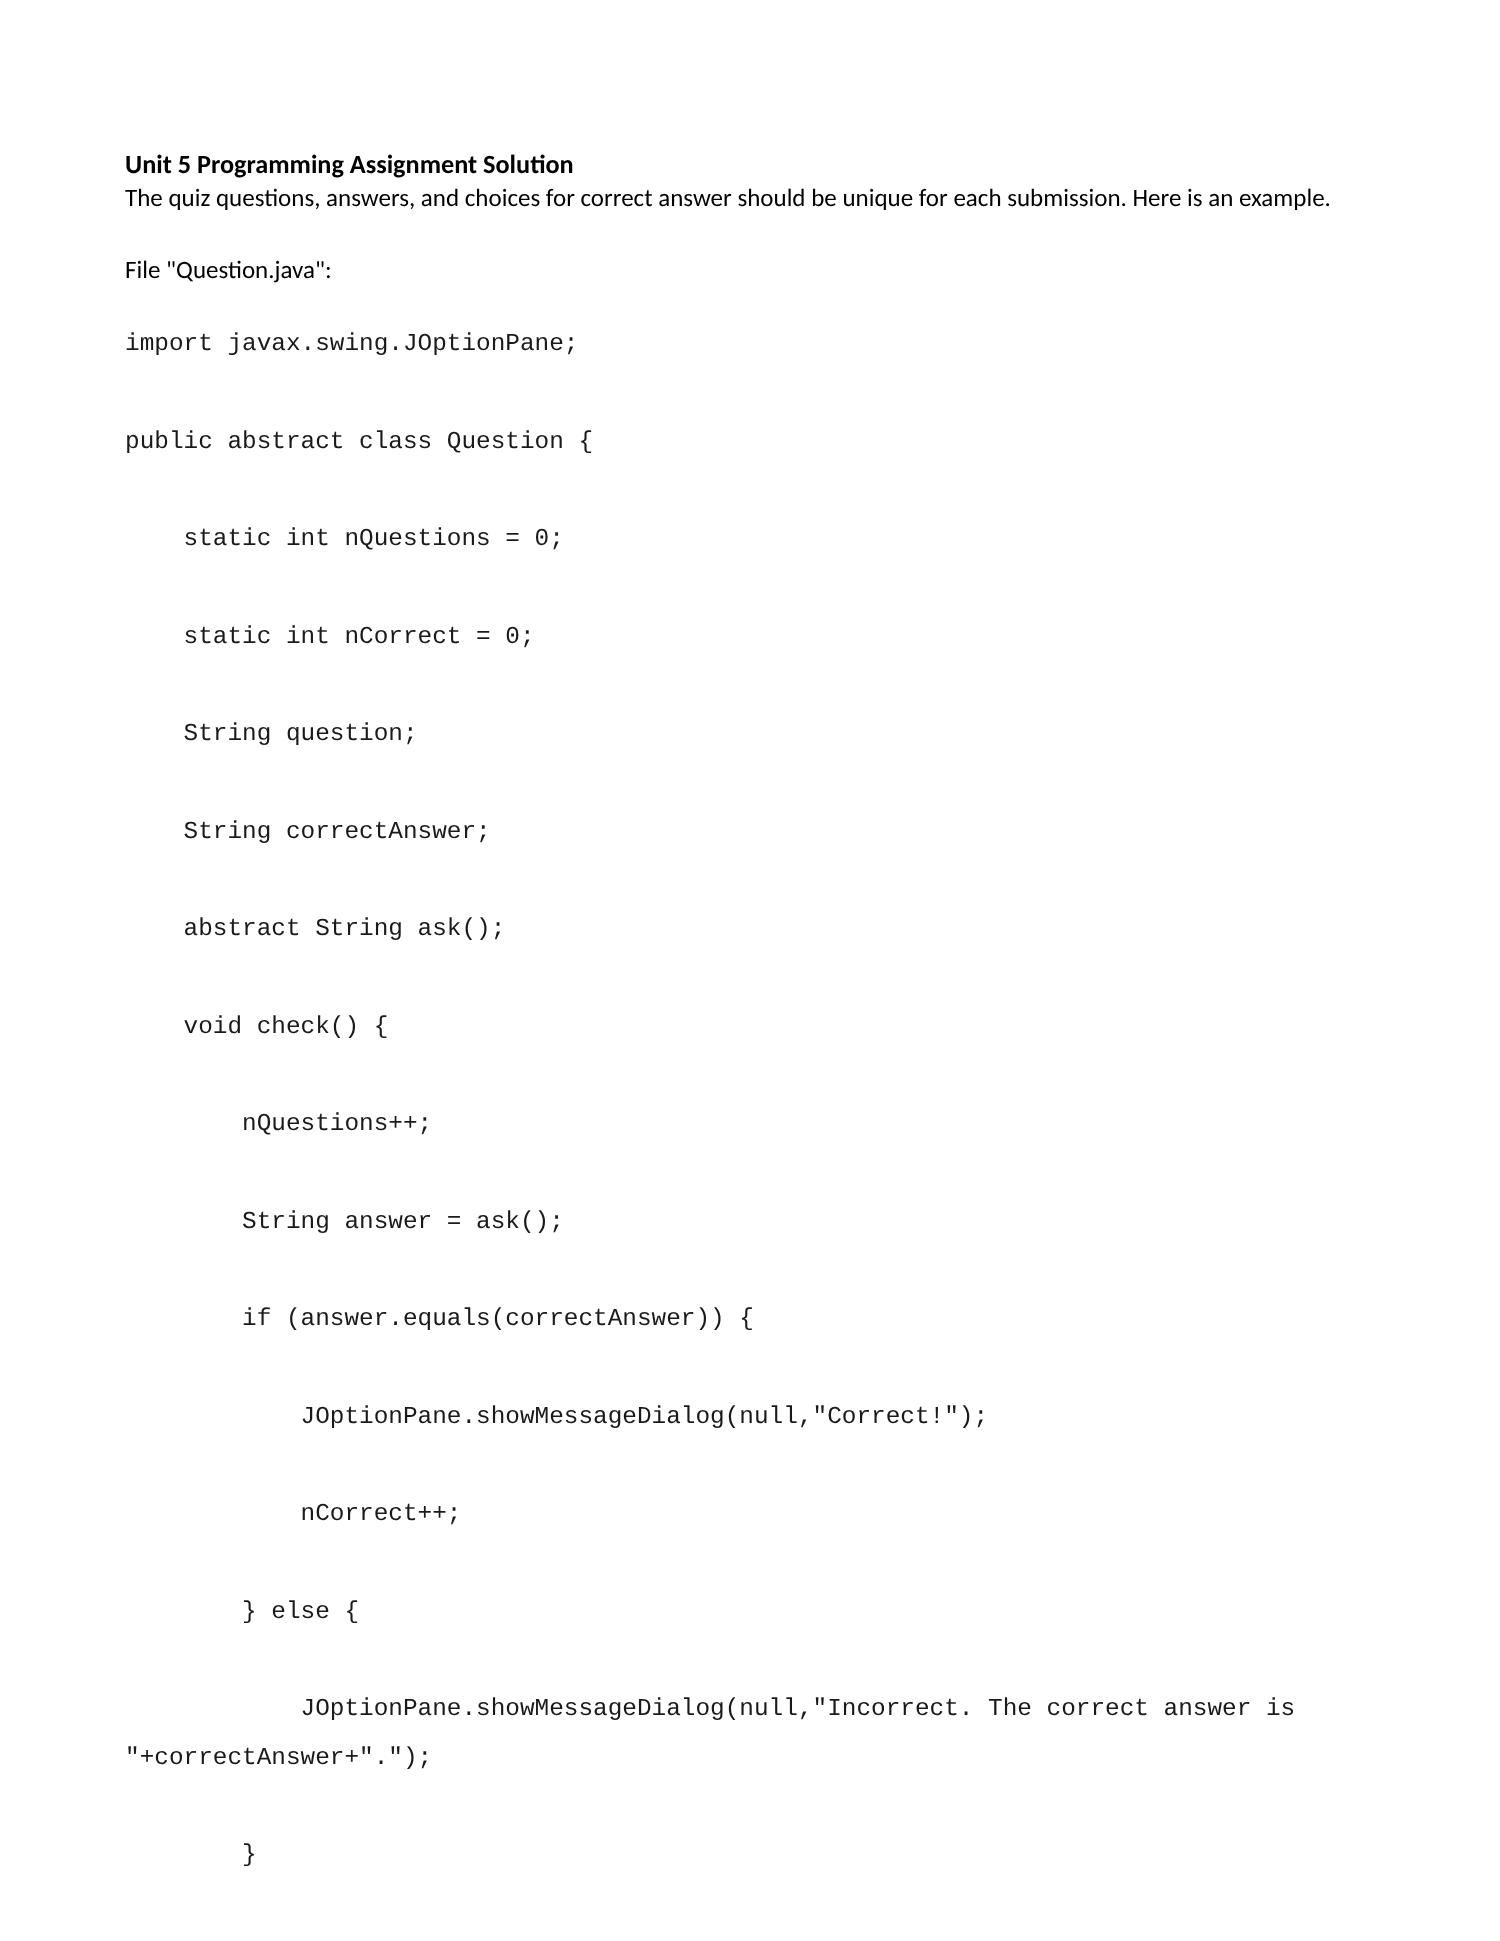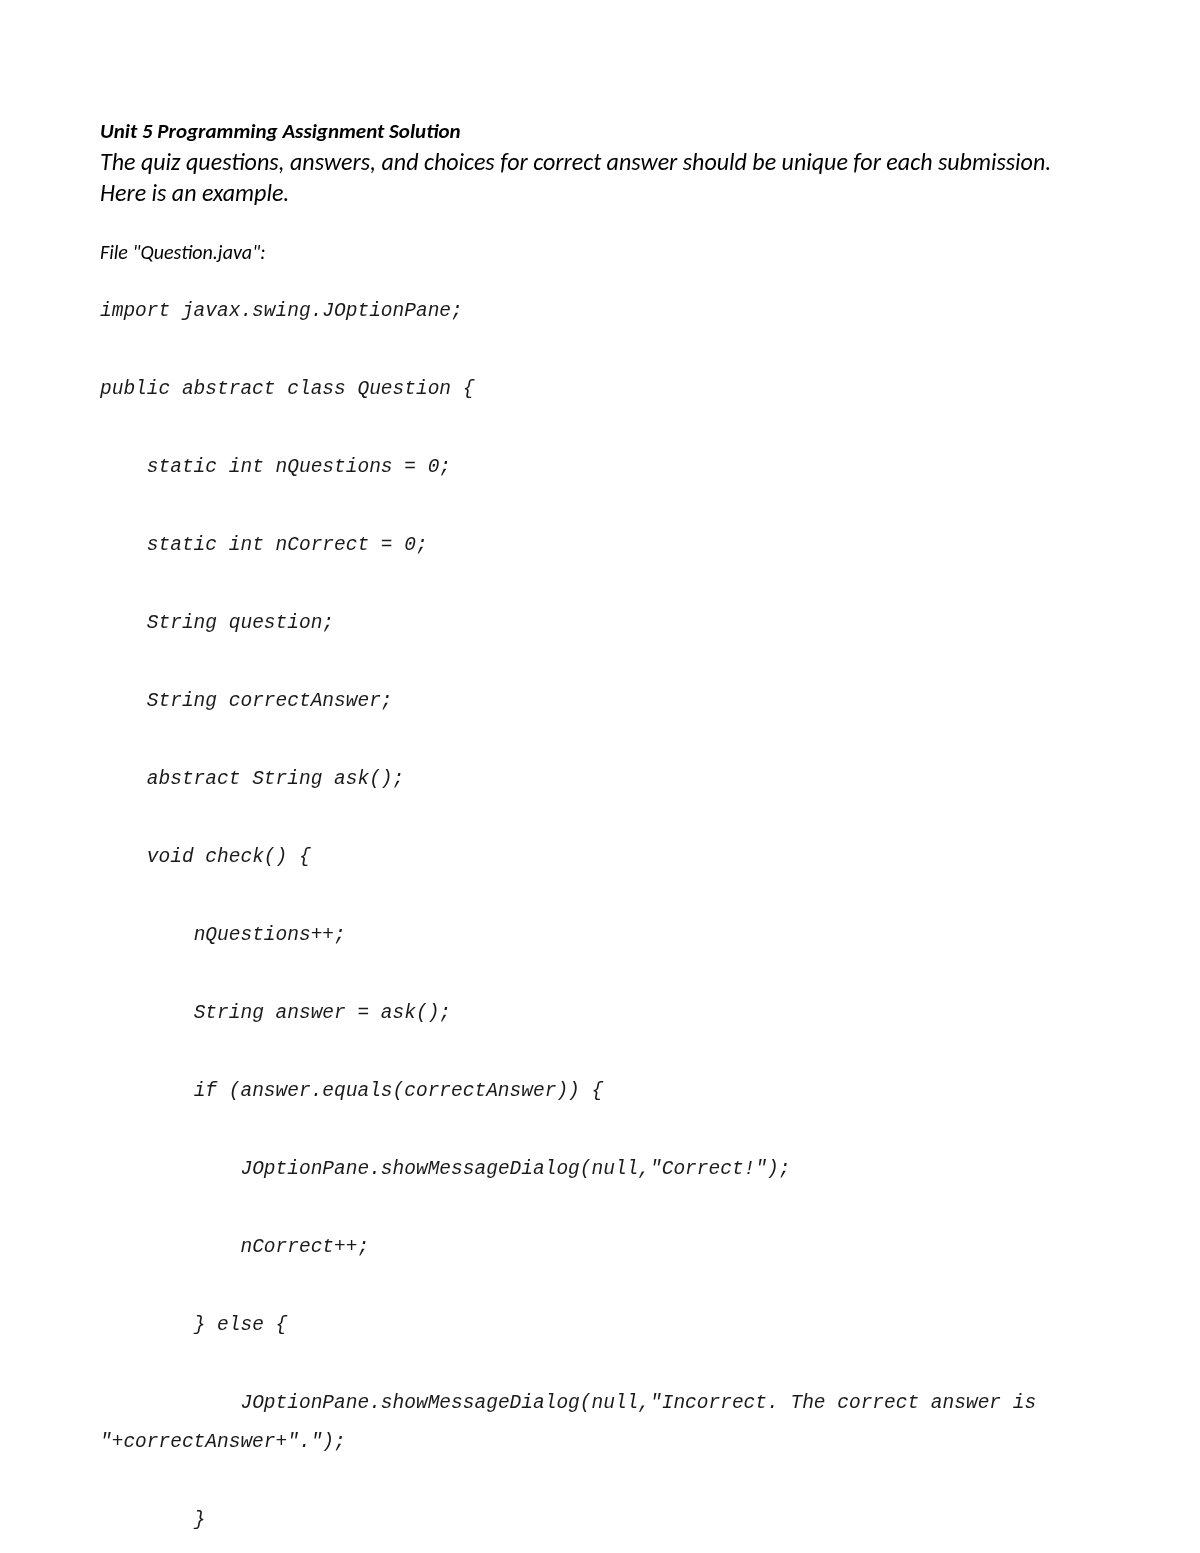--- a/index.html
+++ b/index.html
@@ -1,35 +1,34 @@
 <!DOCTYPE html>
 <html><head>
   <meta charset="utf-8">
   <style>
     * {
       margin: 0;
       padding: 0;
       box-sizing: border-box;
-      font-style: italic;
     }
     body {
       background: #ffffff;
       width: 1200px;
       height: 1553px;
       font-family: Calibri, "Segoe UI", Arial, sans-serif;
       color: #000000;
       padding: 118px 100px 100px 100px;
     }
     .title {
       font-weight: bold;
       font-size: 21px;
       margin-bottom: 2px;
     }
     .description {
-      font-size: 24px;
+      font-size: 20px;
       line-height: 1.3;
       margin-bottom: 32px;
     }
     .file-label {
       font-size: 20px;
       margin-bottom: 28px;
     }
     .code-block {
       font-family: "Courier New", Courier, monospace;
       font-size: 19.5px;

